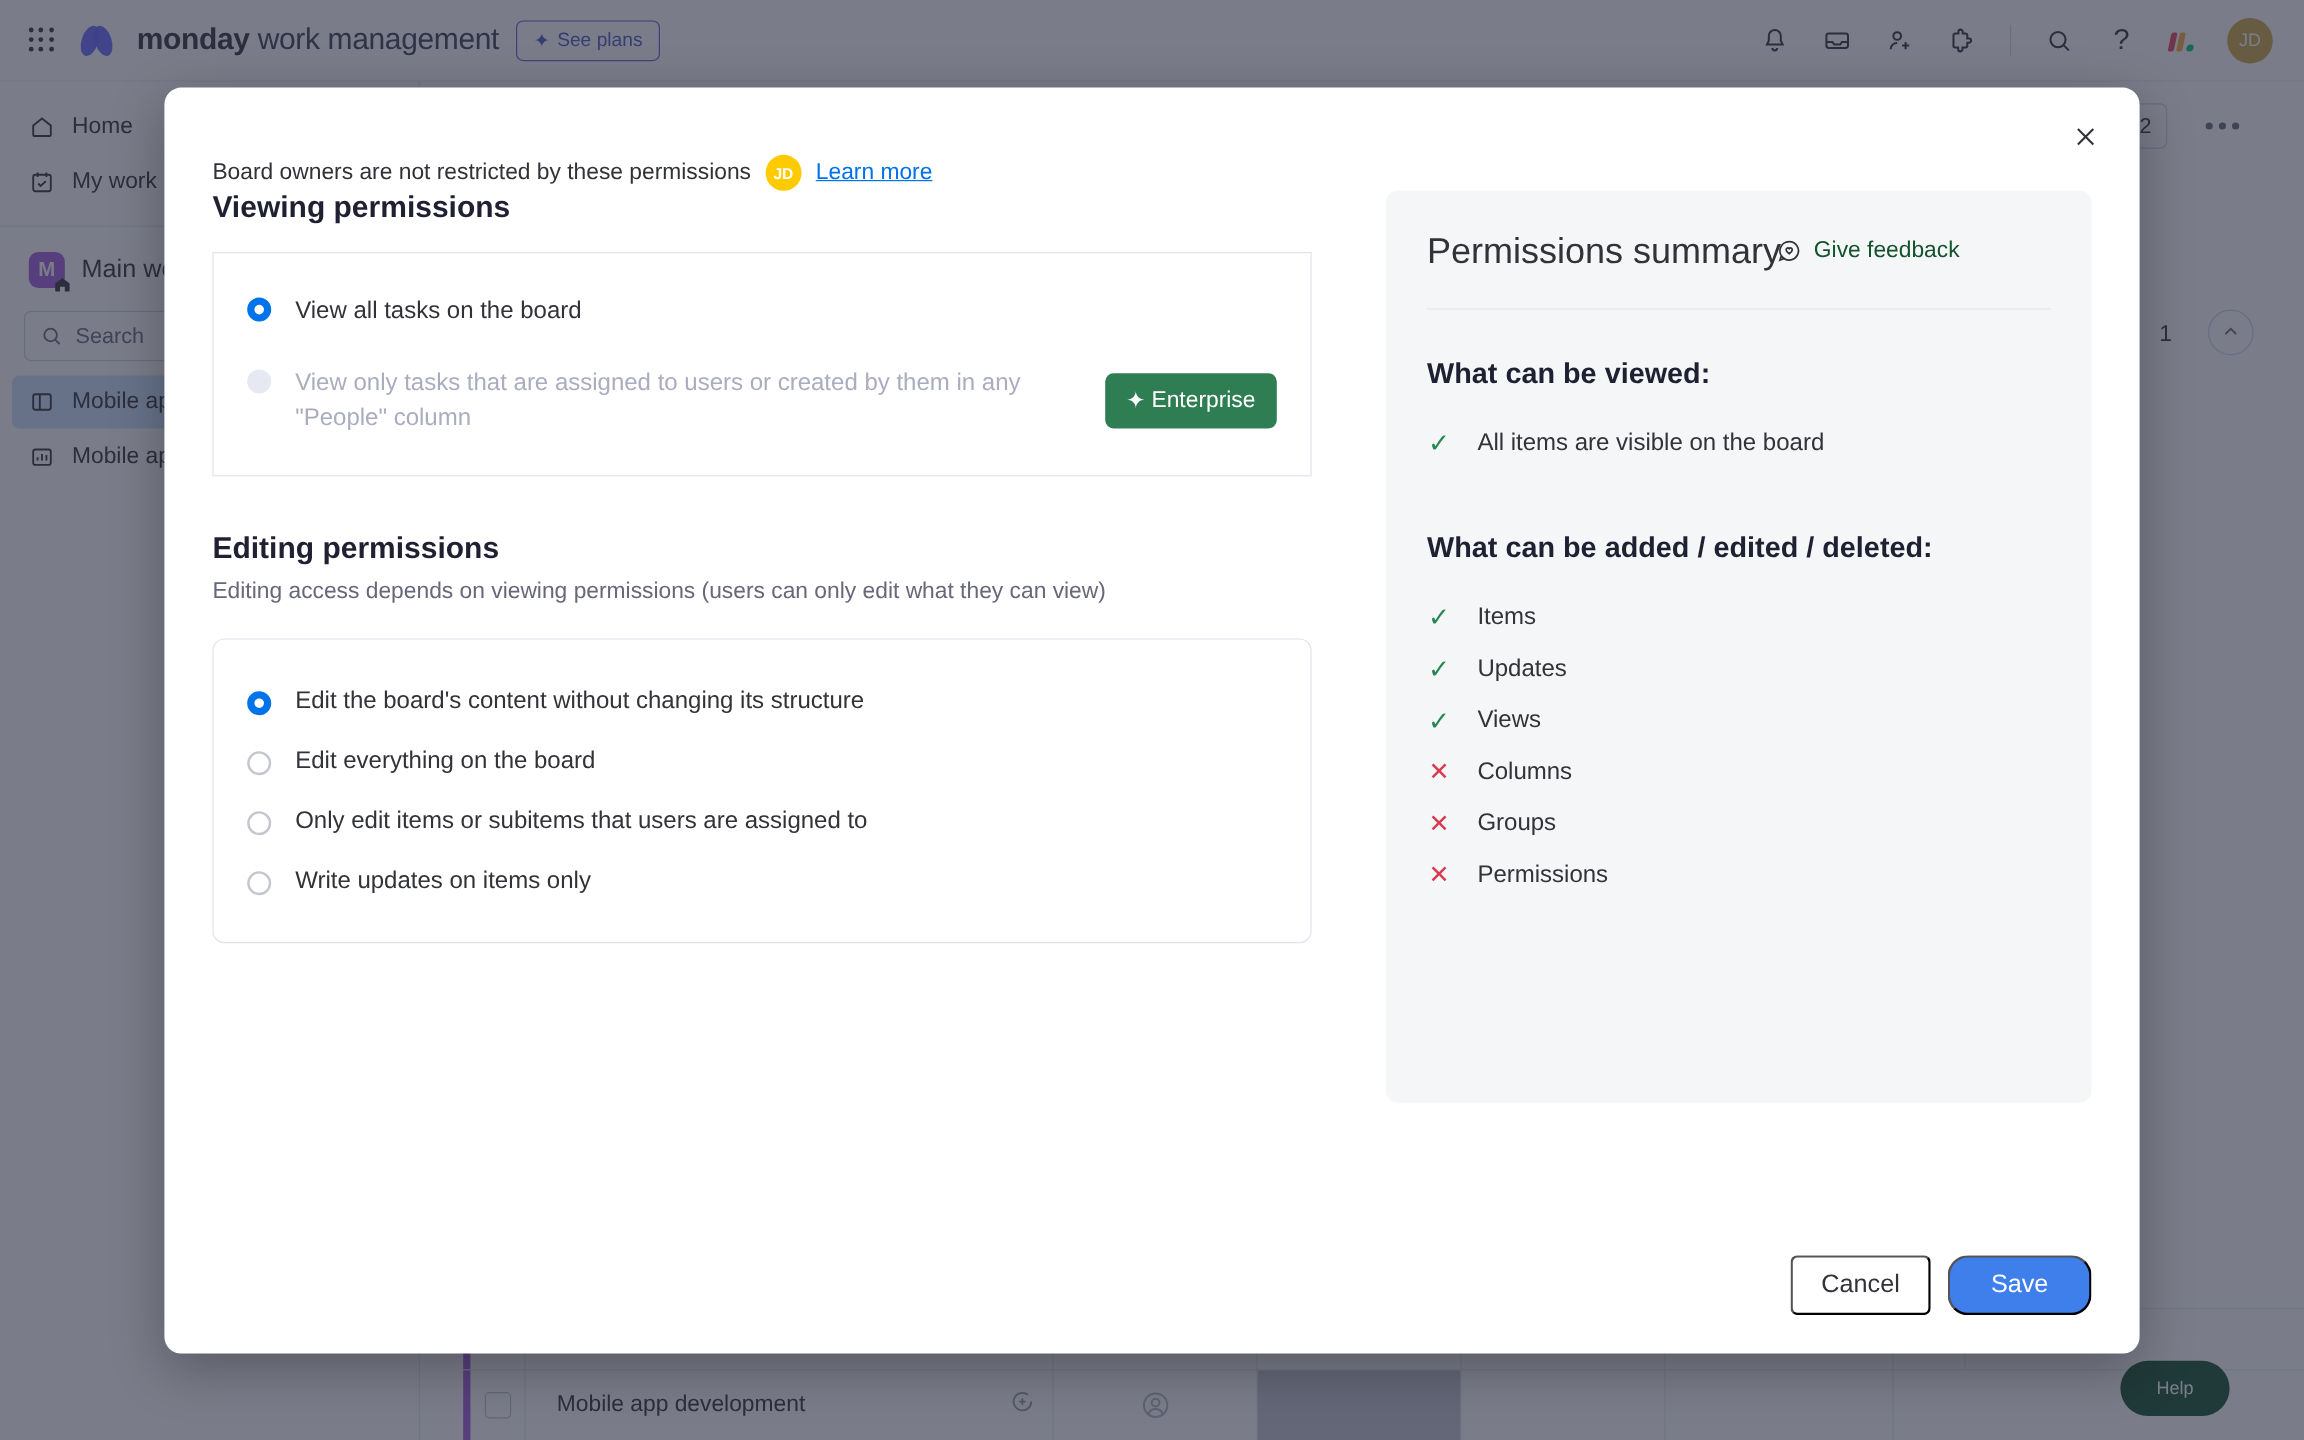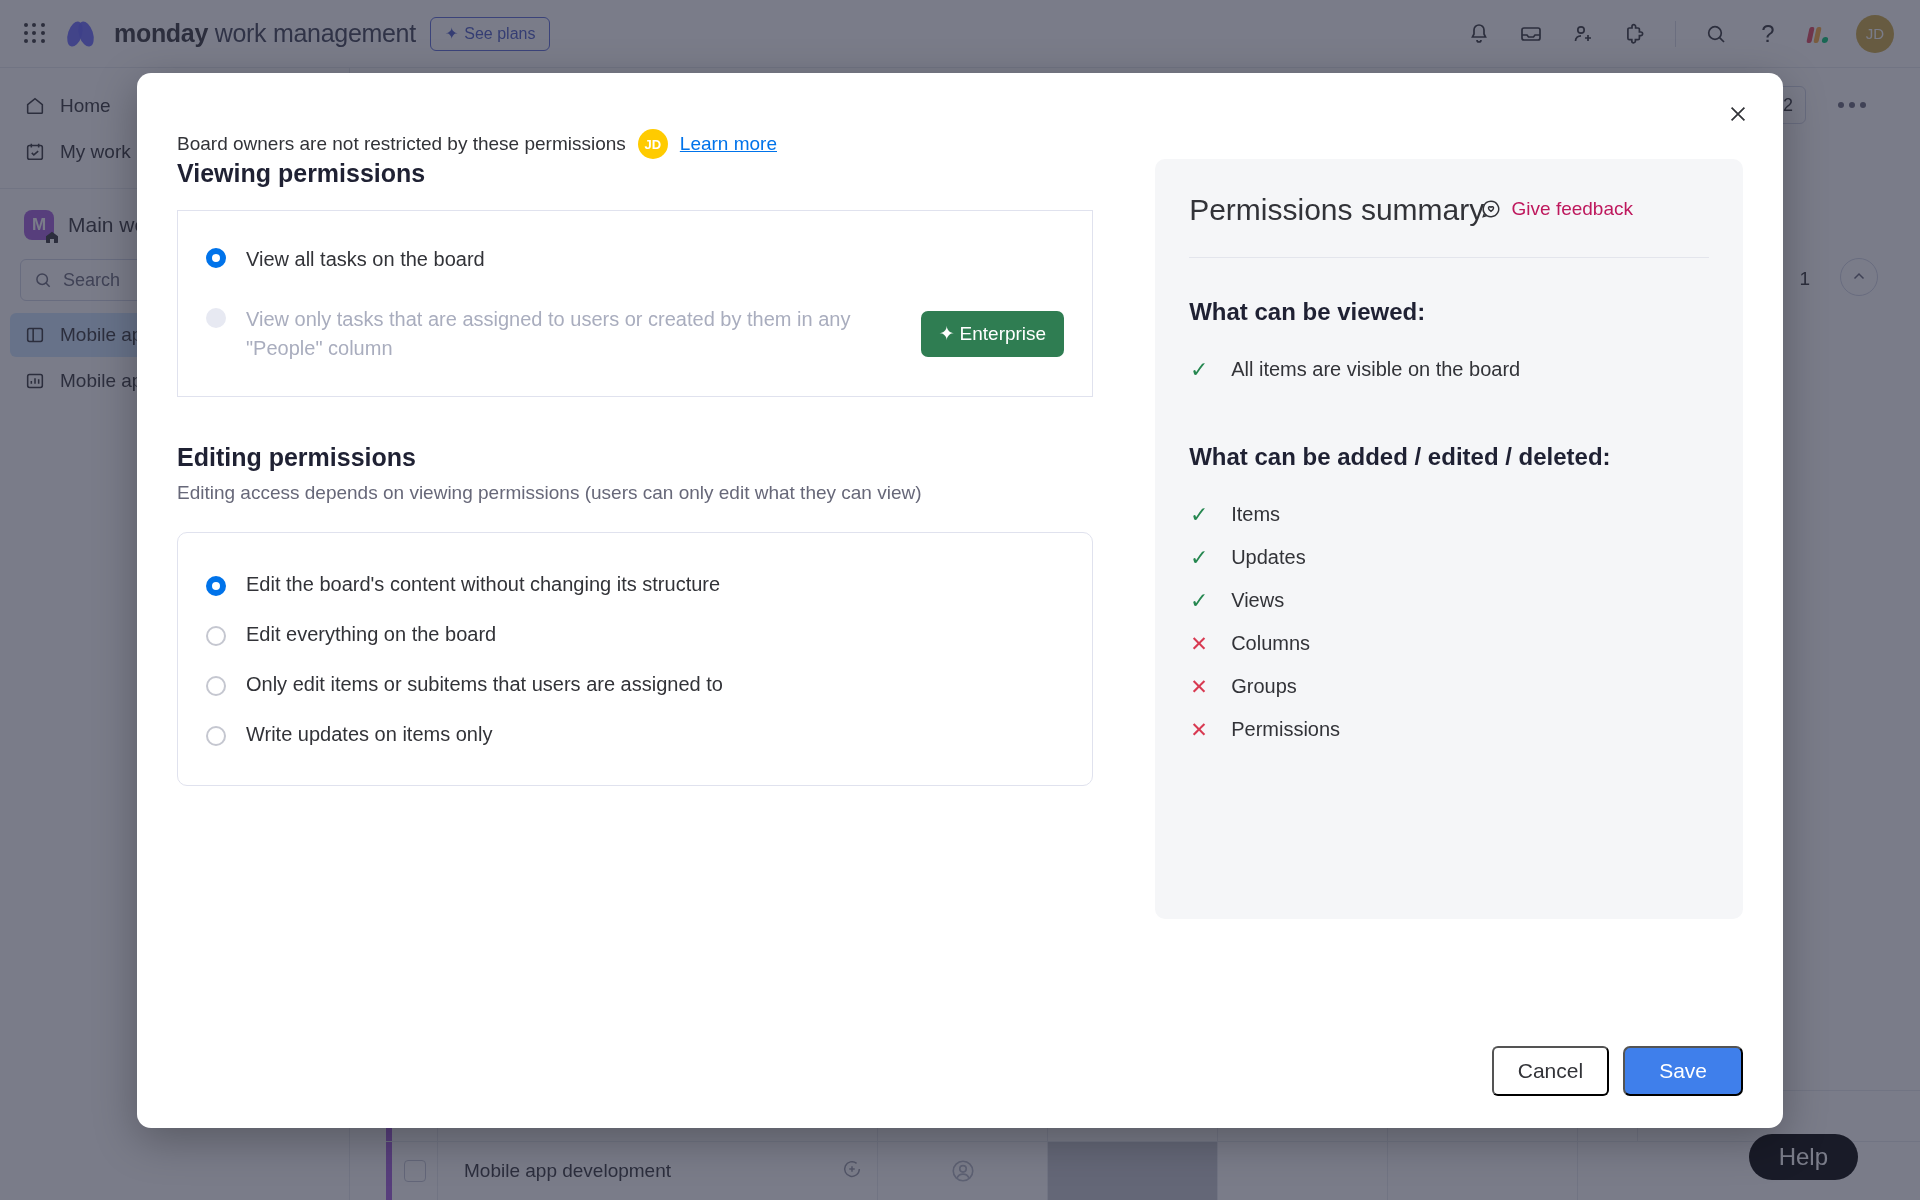--- a/index.html
+++ b/index.html
@@ -111,42 +111,42 @@
   .c-person { width: 170px; }
   .c-status { width: 170px; }
   .c-date { width: 170px; }
   .c-weeks { width: 190px; }
   .c-plus { width: 60px; font-size: 26px; color:#676879;}
   .status-chip { width: 100%; height:100%; background:#c4c7d0;}
   .info-i { width:18px; height:18px; border:1.5px solid #9699a6; border-radius:50%;
             font-size:12px; display:flex; align-items:center; justify-content:center; color:#9699a6;}
   .help-fab {
     position:absolute; right: 62px; bottom: 20px; height: 46px; padding: 0 30px;
-    background:#000000; color:#fff; border-radius:23px; font-size:24px;
+    background:#14532d; color:#fff; border-radius:23px; font-size:15px;
     display:flex; align-items:center; justify-content:center;
   }
 
   
   #dim-overlay {
     position:absolute; inset:0; background: rgba(41,44,64,.62);
   }
 
   
   #modal {
     position: absolute; left: 137px; top: 73px; width: 1646px; height: 1055px;
     background:#ffffff; border-radius: 14px; box-shadow: 0 12px 44px rgba(0,0,0,.28);
     overflow: hidden;
   }
   .modal-close {
     position:absolute; right: 28px; top: 24px; width: 34px; height: 34px;
     display:flex; align-items:center; justify-content:center; color:#323338;
   }
   .give-feedback {
     position:absolute; right: 150px; top: 125px;
-    display:flex; align-items:center; gap: 10px; font-size: 19px; color:#be185d;
+    display:flex; align-items:center; gap: 10px; font-size: 19px; color:#14532d;
   }
   .modal-pad { padding: 38px 40px 0 40px; }
   .modal-title { font-size: 31px; font-weight: 700; color:#1f2133; letter-spacing:-.2px;}
   .modal-sub {
     display:flex; align-items:center; gap: 12px; margin-top: 18px;
     font-size: 19px; color:#323338;
   }
   .sub-avatar {
     width:30px; height:30px; border-radius:50%; background:#ffcb00; color:#fff;
     font-size:13px; font-weight:600; display:flex; align-items:center; justify-content:center;
@@ -198,21 +198,21 @@
   .sum-gap { height: 52px; }
 
   .modal-footer {
     position:absolute; right: 40px; bottom: 32px; display:flex; align-items:center; gap: 14px; margin-top: 40px;
   }
   .btn-cancel {
     height: 50px; padding: 0 24px; border-radius: 6px; background: transparent;
     color:#323338; font-size: 21px; display:flex; align-items:center;
   }
   .btn-save {
-    height: 50px; padding: 0 34px; border-radius: 7px; background:#3f7feb;
+    height: 50px; padding: 0 34px; border-radius: 17px; background:#3f7feb;
     color:#ffffff; font-size: 21px; display:flex; align-items:center; justify-content:center;
   }
 </style>
 </head>
 <body>
 
 <div id="app-backdrop">
 
   <div class="topbar">
     <div class="apps-grid">

